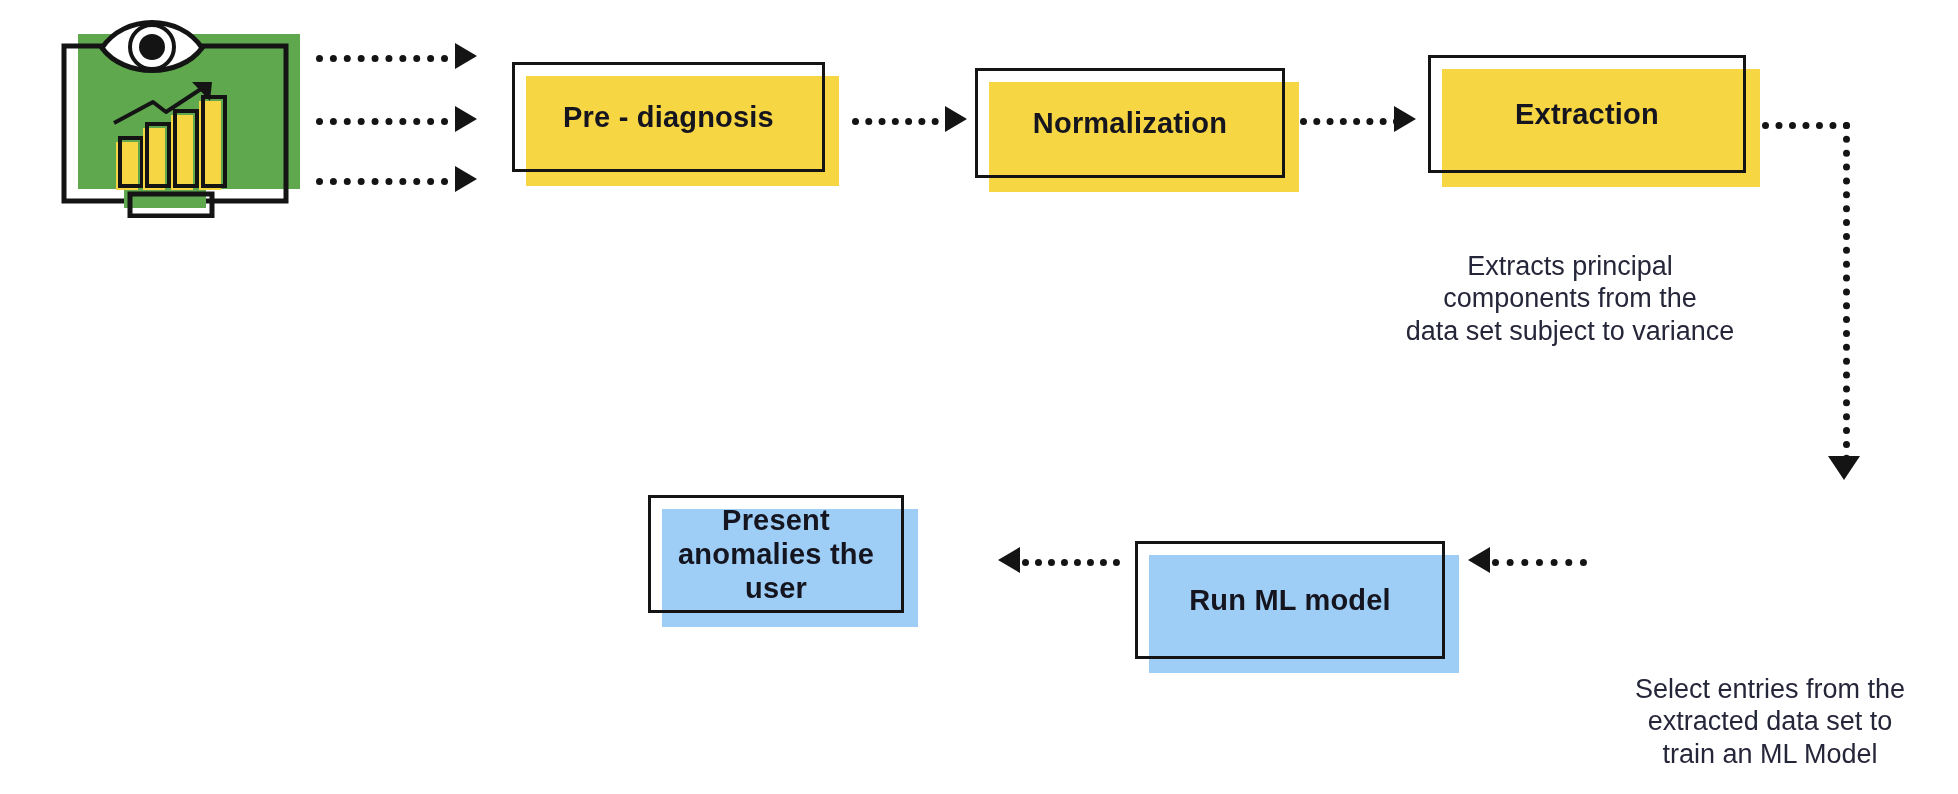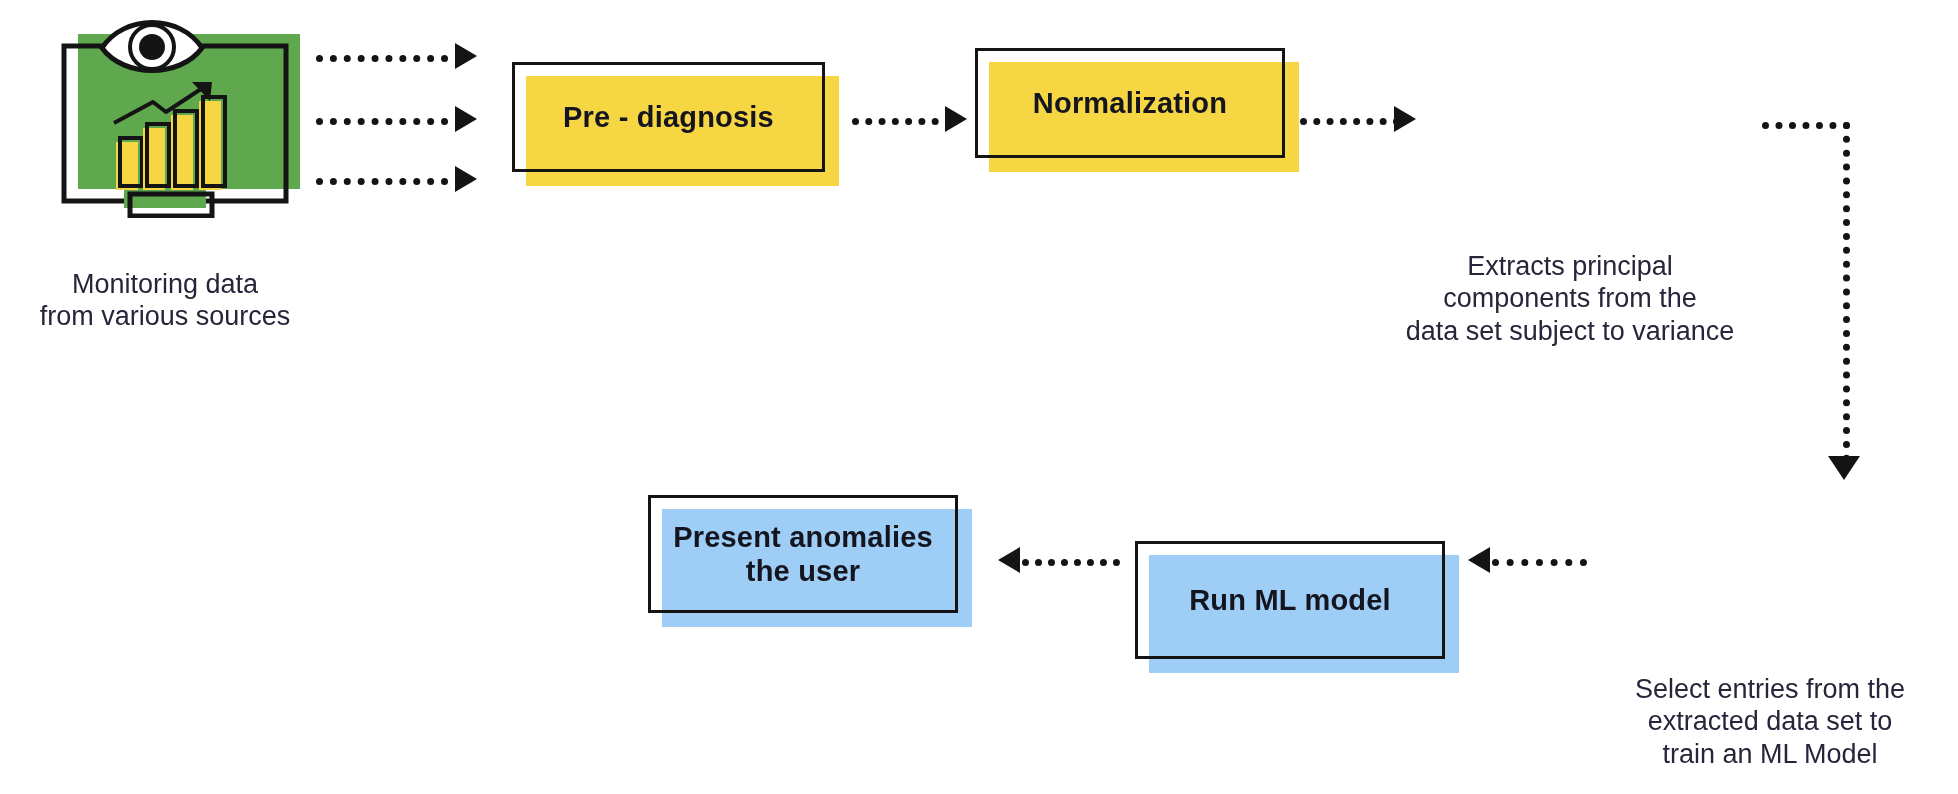--- a/index.html
+++ b/index.html
@@ -115,50 +115,53 @@
 
       <polyline points="94,115 133,94 146,104 184,79" fill="none" stroke="#141414" stroke-width="4" stroke-linejoin="round"></polyline>
       <path d="M172,74 L192,74 L190,93 Z" fill="#141414"></path>
 
       <path d="M82,40 C104,6 160,6 182,40 C160,70 104,70 82,40 Z" fill="#ffffff" stroke="#141414" stroke-width="5"></path>
       <circle cx="132" cy="39" r="22" fill="#ffffff" stroke="#141414" stroke-width="4"></circle>
       <circle cx="132" cy="39" r="13" fill="#141414"></circle>
     </svg>
   </div>
 
-  <div class="caption" style="left:10px;top:268px;width:310px;">Monitoring data
-from various sources</div>
 
   <div class="dotline-h" style="left:316px;top:55px;width:146px;"></div>
   <div class="arrow-r" style="left:455px;top:43px;"></div>
 
   <div class="dotline-h" style="left:316px;top:118px;width:146px;"></div>
   <div class="arrow-r" style="left:455px;top:106px;"></div>
 
   <div class="dotline-h" style="left:316px;top:178px;width:146px;"></div>
   <div class="arrow-r" style="left:455px;top:166px;"></div>
 
   <div class="pbox yellow" style="left:512px;top:62px;width:313px;height:110px;">
     <div class="fill"></div>
     <div class="outline"></div>
     <div class="label">Pre - diagnosis</div>
   </div>
 
   <div class="dotline-h" style="left:852px;top:118px;width:100px;"></div>
   <div class="arrow-r" style="left:945px;top:106px;"></div>
 
-  <div class="pbox yellow" style="left:975px;top:48px;width:310px;height:110px;">
+  <div class="pbox yellow" style="left:975px;top:68px;width:310px;height:110px;">
     <div class="fill"></div>
     <div class="outline"></div>
     <div class="label">Normalization</div>
   </div>
 
   <div class="dotline-h" style="left:1300px;top:118px;width:100px;"></div>
   <div class="arrow-r" style="left:1394px;top:106px;"></div>
 
+  <div class="pbox yellow" style="left:1428px;top:55px;width:318px;height:118px;">
+    <div class="fill"></div>
+    <div class="outline"></div>
+    <div class="label">Extraction</div>
+  </div>
   <div class="caption" style="left:1355px;top:250px;width:430px;">Extracts principal
 components from the
 data set subject to variance</div>
 
   <div class="dotline-h" style="left:1762px;top:122px;width:88px;"></div>
   <div class="dotline-v" style="left:1843px;top:122px;height:340px;"></div>
   <div class="arrow-d" style="left:1828px;top:456px;"></div>
 
   <div class="caption" style="left:1590px;top:673px;width:360px;">Select entries from the
 extracted data set to
@@ -169,20 +172,20 @@
 
   <div class="pbox blue" style="left:1135px;top:495px;width:310px;height:118px;margin-top:46px;">
     <div class="fill"></div>
     <div class="outline"></div>
     <div class="label">Run ML model</div>
   </div>
 
   <div class="dotline-h" style="left:1022px;top:559px;width:98px;"></div>
   <div class="arrow-l" style="left:998px;top:547px;"></div>
 
-  <div class="pbox blue" style="left:648px;top:495px;width:310px;height:118px;">
+  <div class="pbox blue" style="left:648px;top:495px;width:256px;height:118px;">
     <div class="fill"></div>
     <div class="outline"></div>
     <div class="label">Present anomalies
 the user</div>
   </div>
 
 </div>
 
 </body></html>

